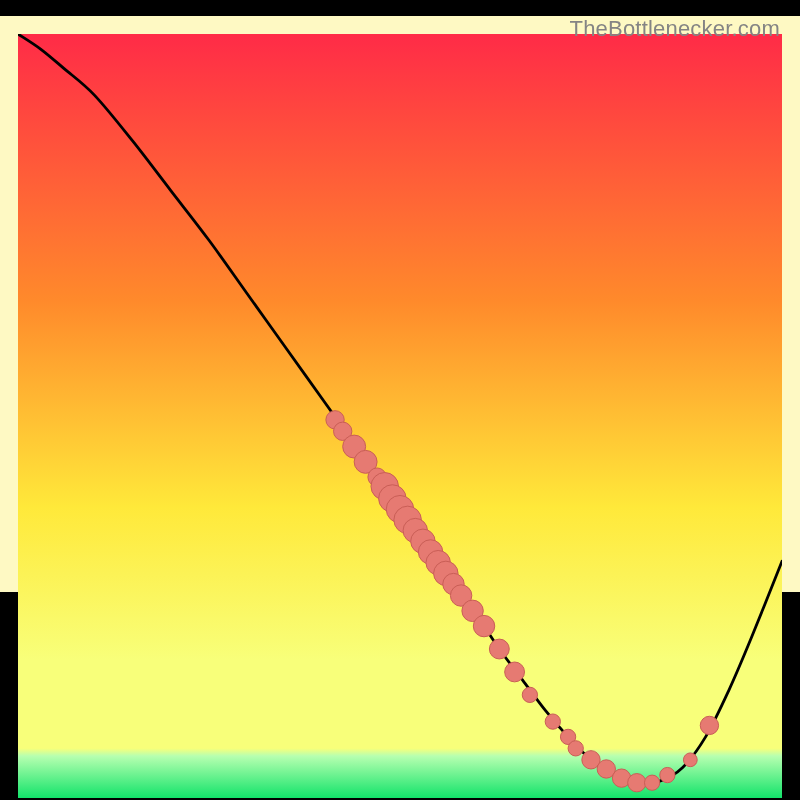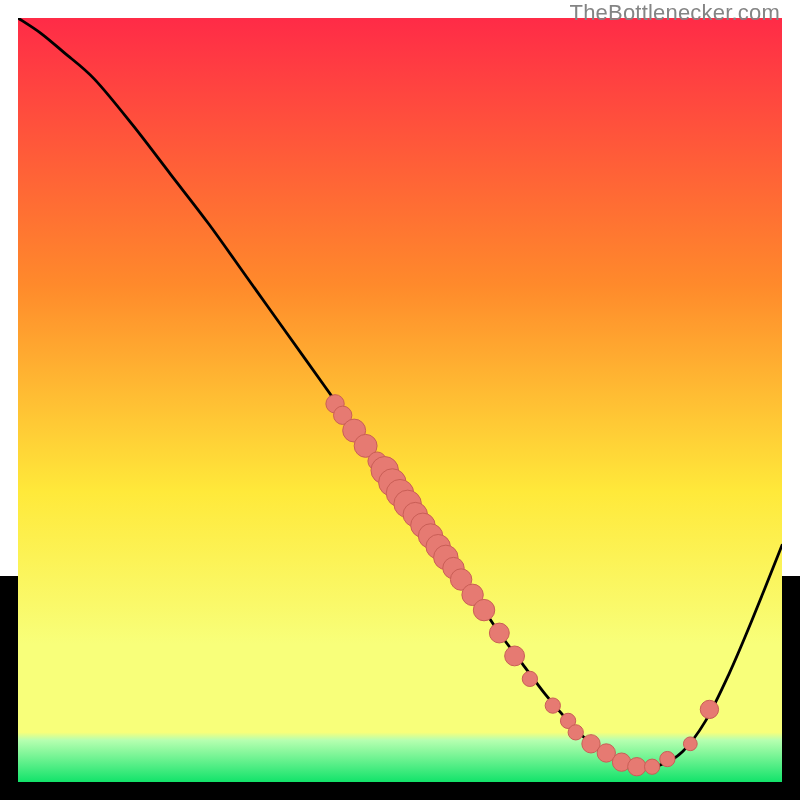--- a/index.html
+++ b/index.html
@@ -8,21 +8,22 @@
     width: 800px;
     height: 800px;
     background: #000;
     font-family: Arial, Helvetica, sans-serif;
     overflow: hidden;
   }
   .stage {
     position: relative;
     width: 800px;
     height: 576px;
-    background: #ffffff;
+    background: #fef9c3;
+    margin-top: 16px;
   }
   .plot-area {
     position: absolute;
     left: 18px;
     top: 18px;
     width: 764px;
     height: 764px;
     box-sizing: border-box;
   }
   .watermark {

